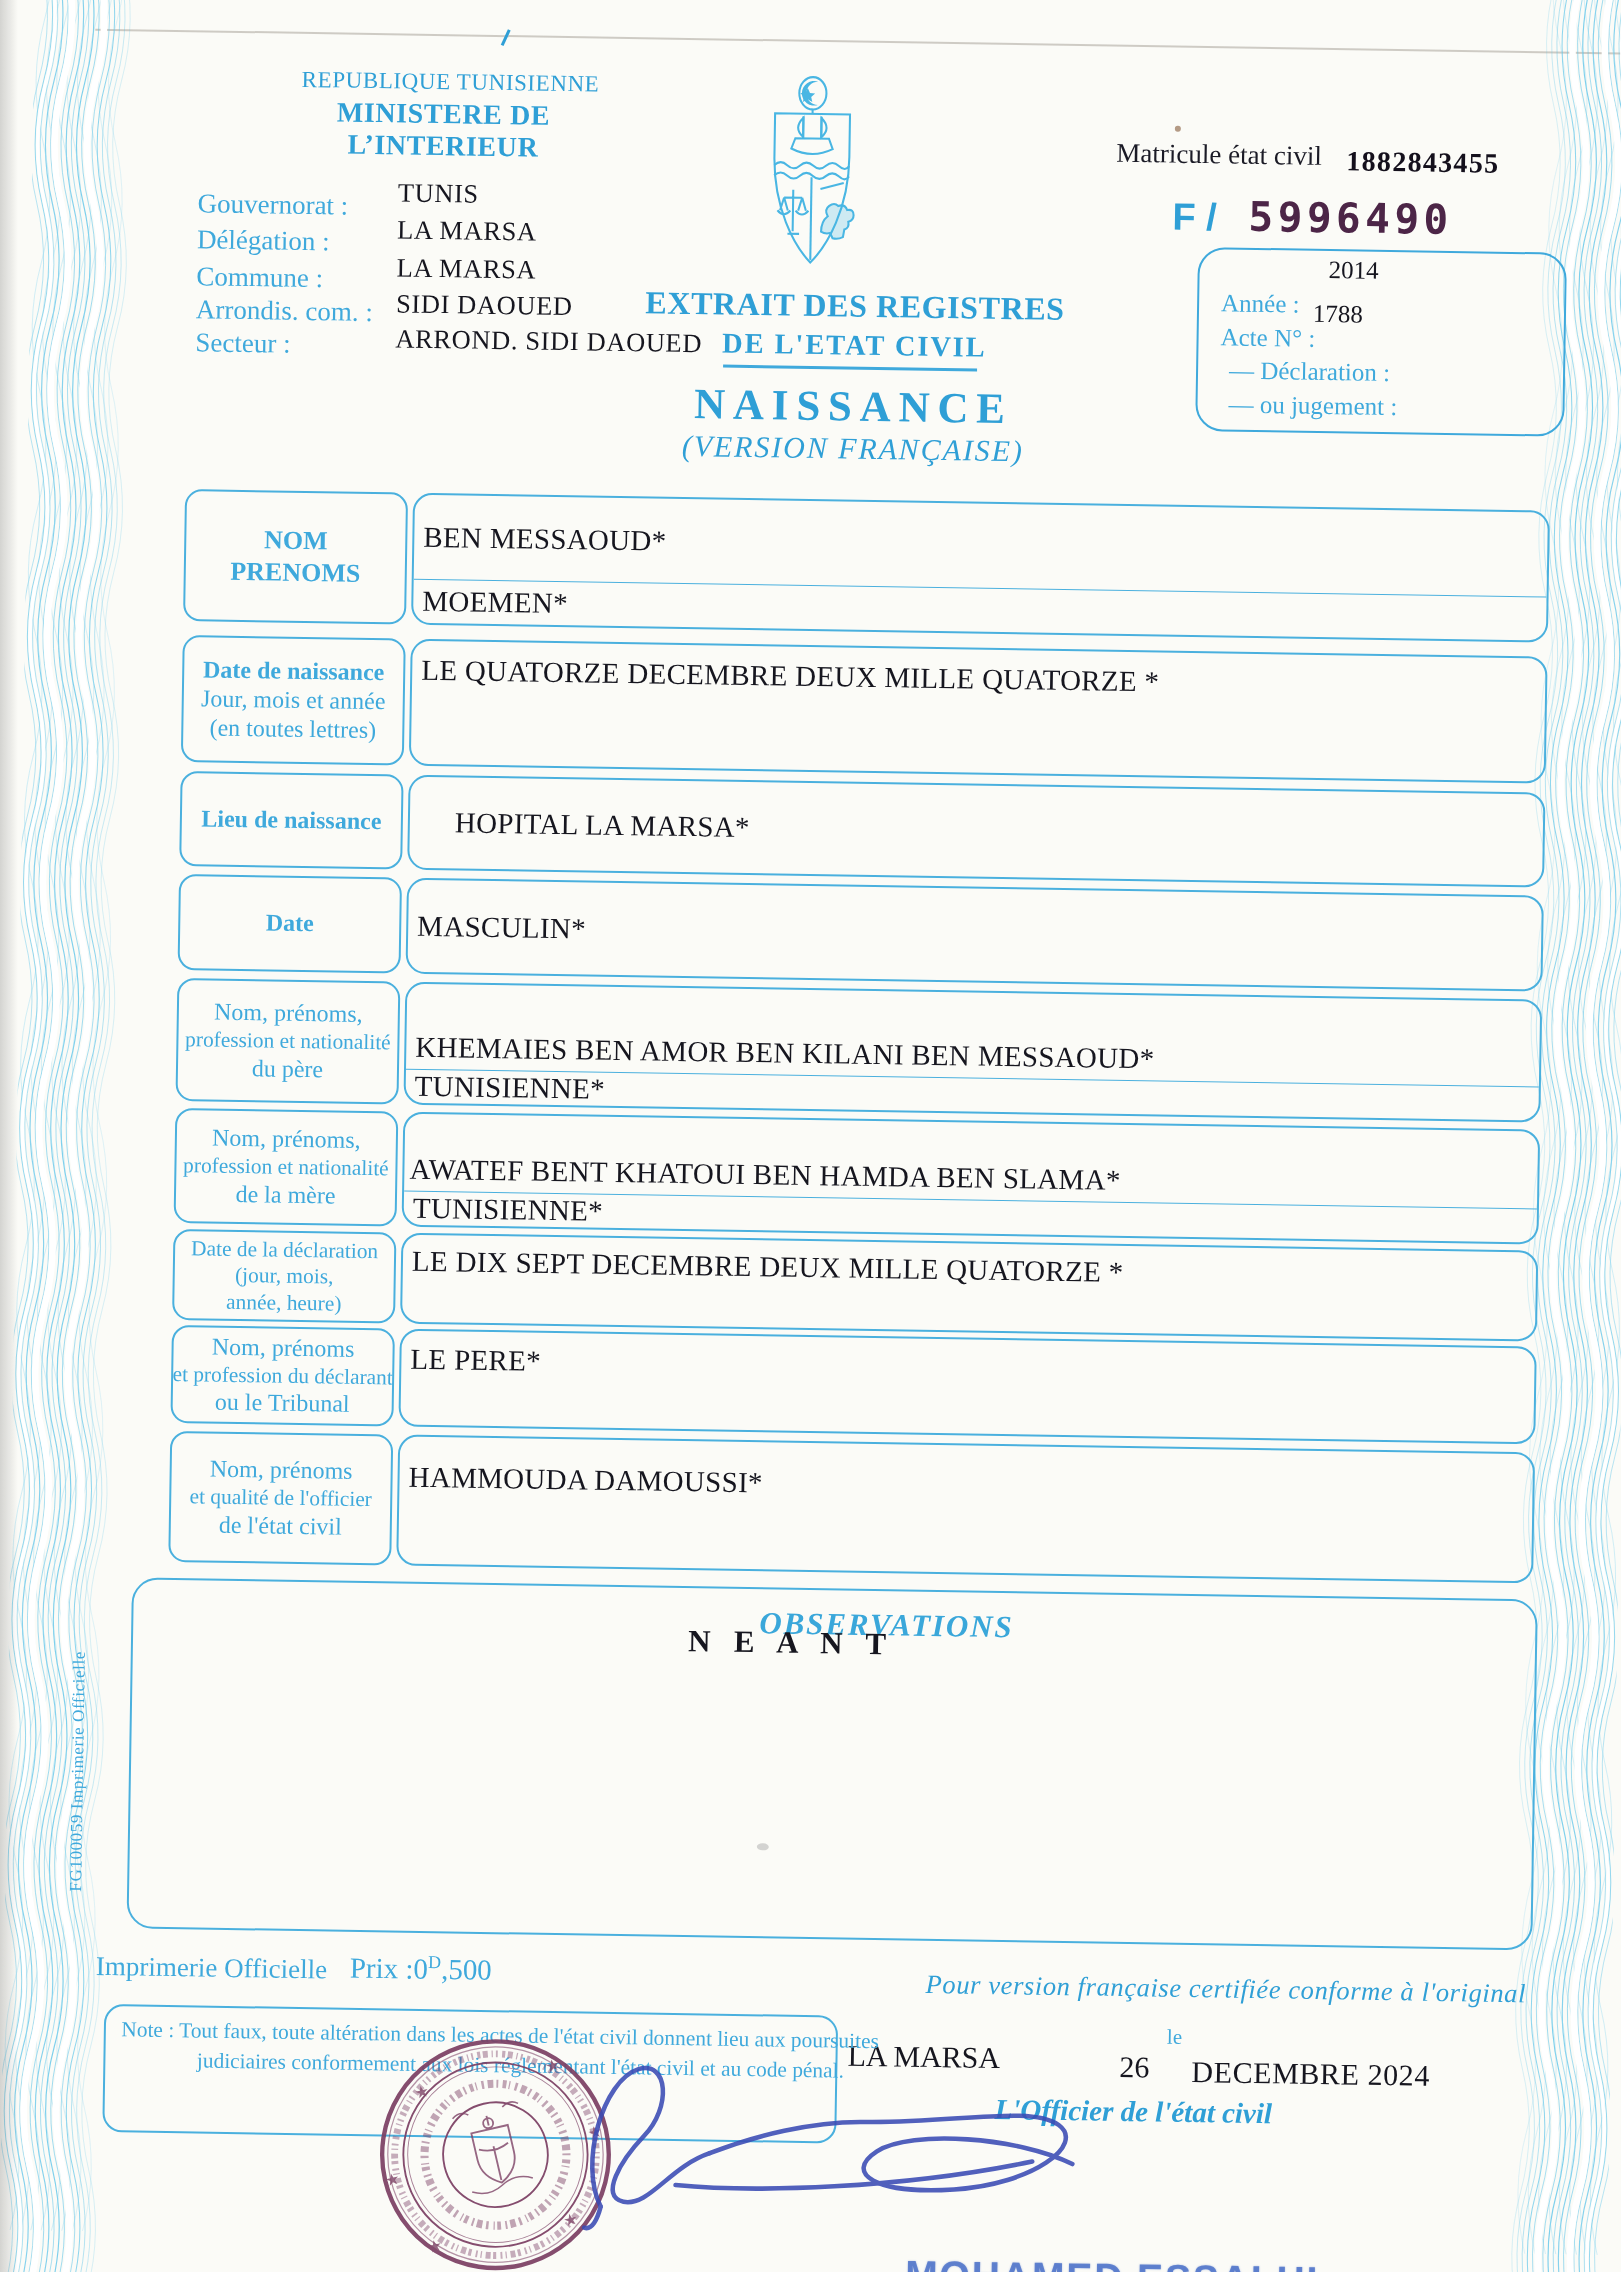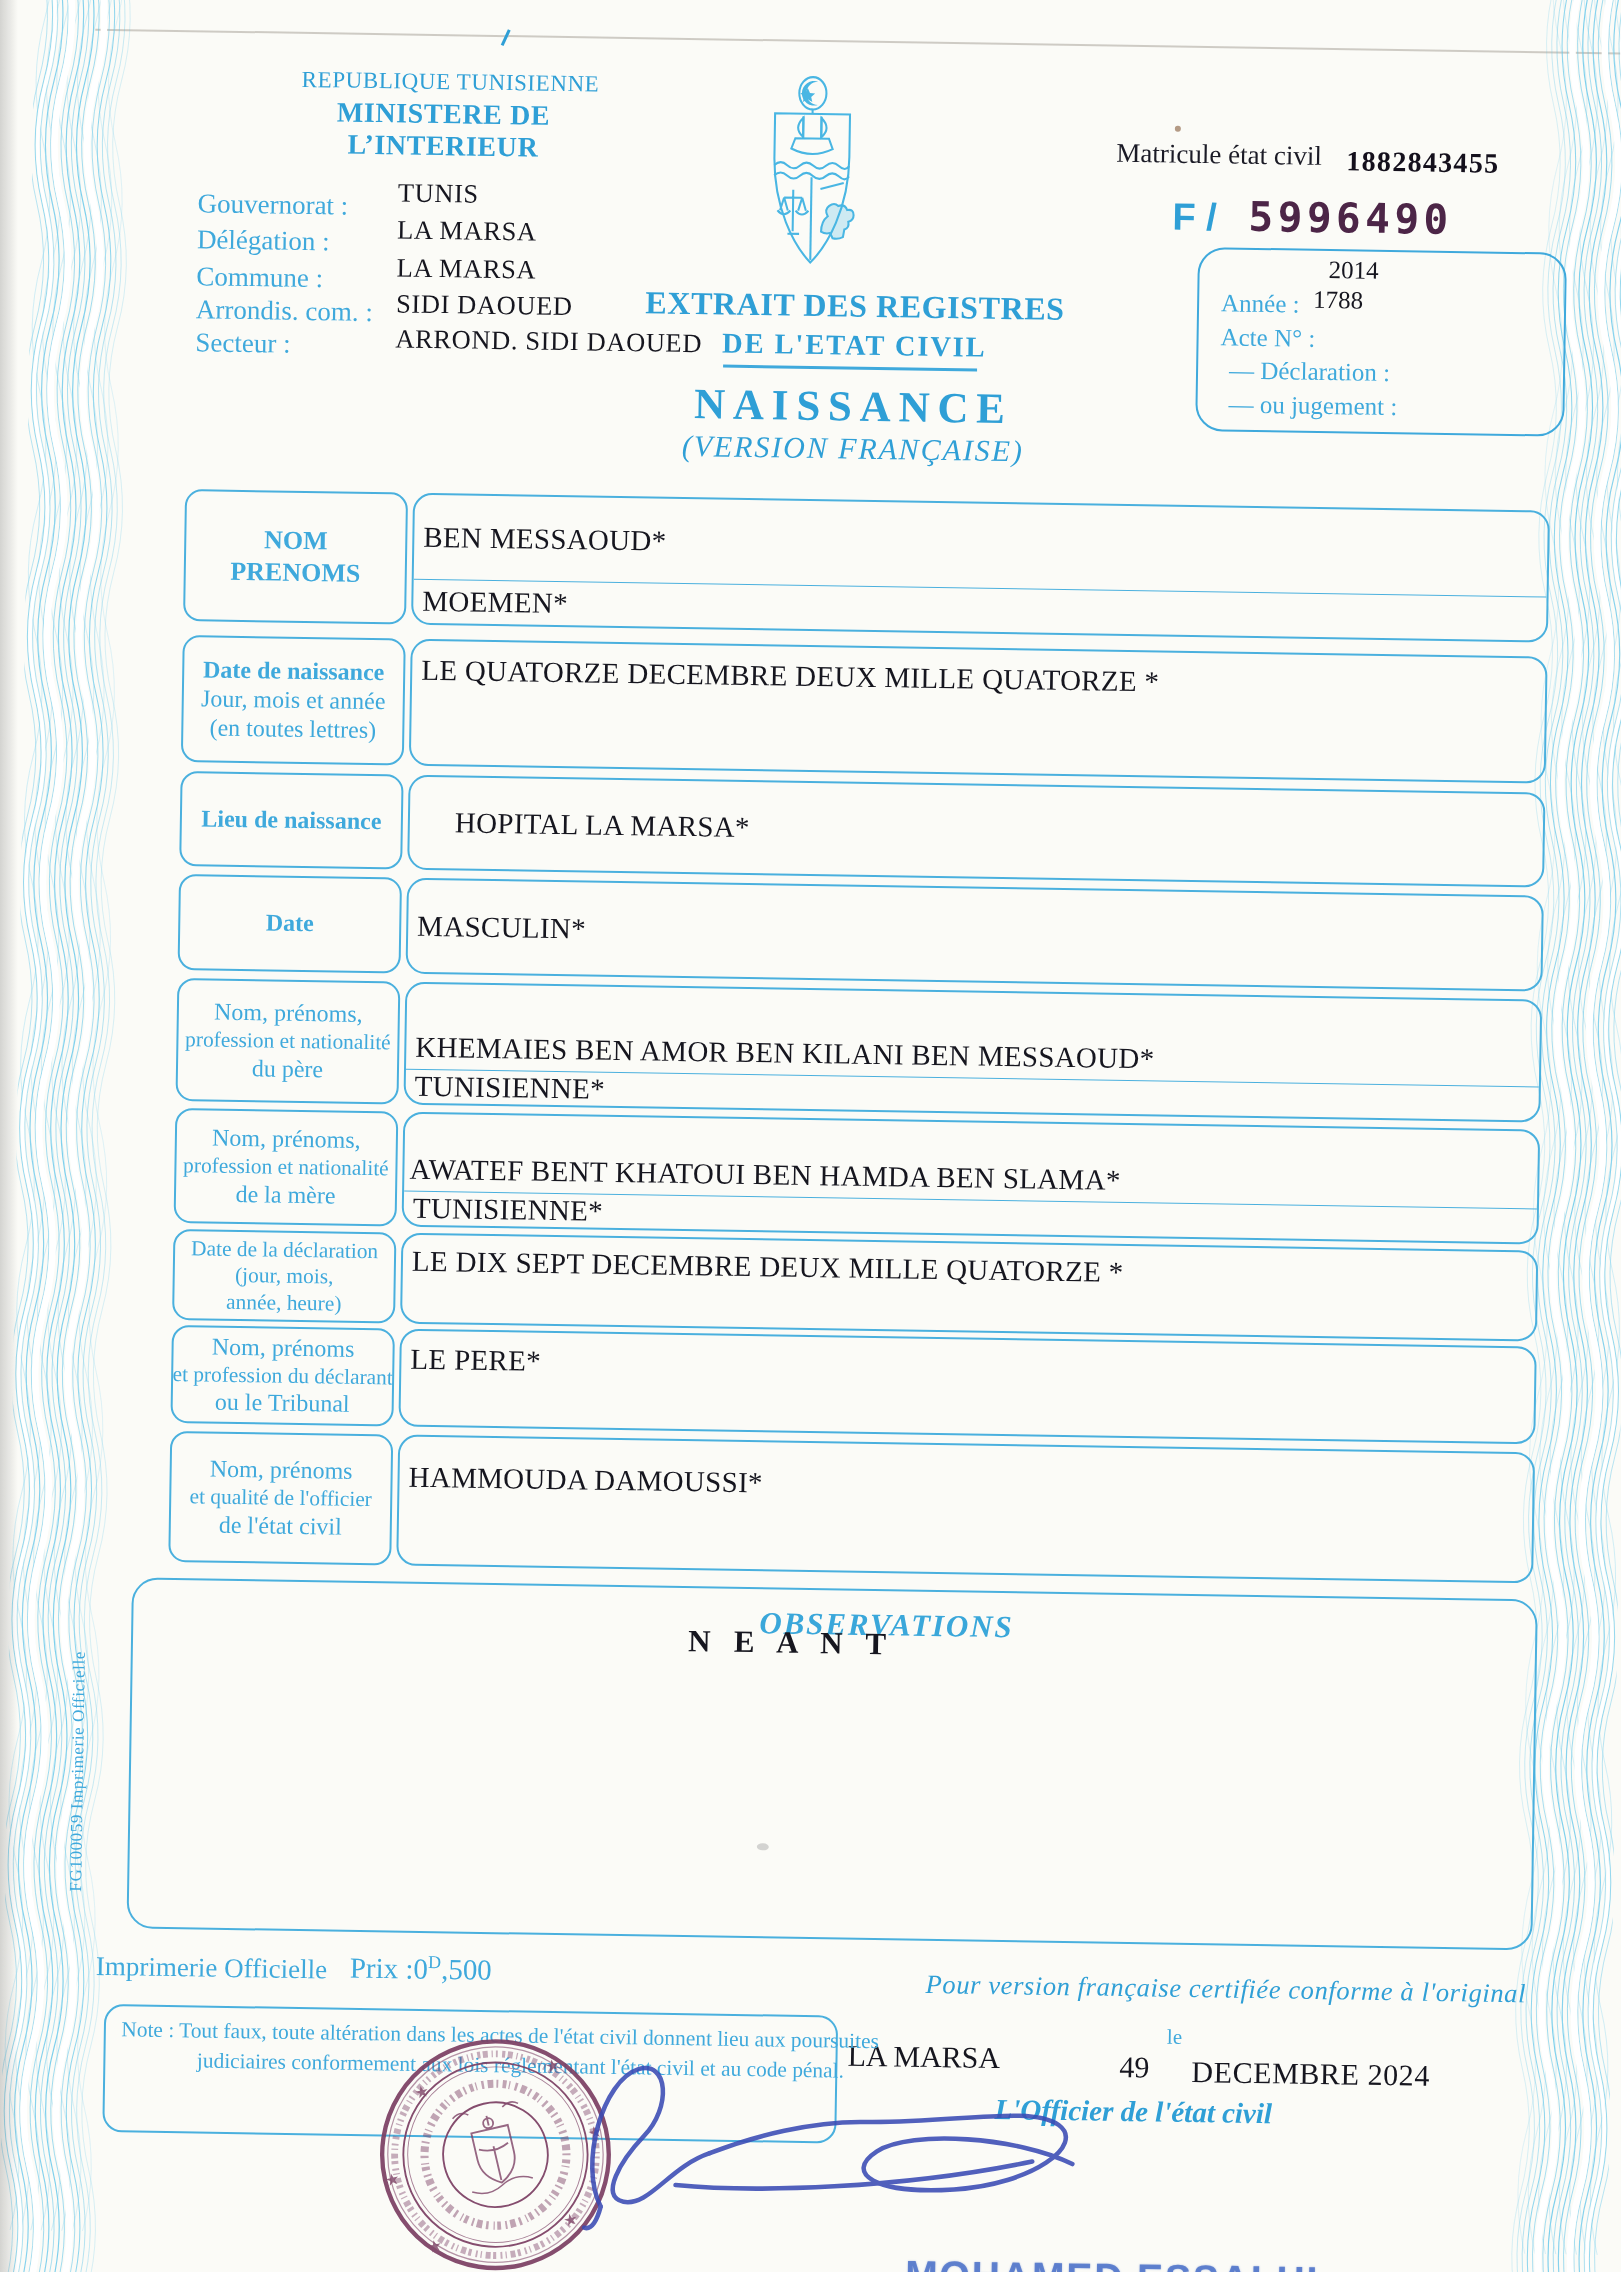--- a/index.html
+++ b/index.html
@@ -237,21 +237,21 @@
   <div class="abs ink regfield-value" style="left:383px;top:330px;">ARROND. SIDI DAOUED</div>
 
   <div class="abs matricule-label nowrap">Matricule état civil</div>
   <div class="abs matricule-value nowrap">1882843455</div>
   <div class="abs serial-f nowrap">F /</div>
   <div class="abs serial-num nowrap">5996490</div>
 
   <div class="abs acte-box">
     <div class="acte-line ink" style="left:129px;top:5.2px;">2014</div>
     <div class="acte-line formblue" style="left:22px;top:40px;">Année :</div>
-    <div class="acte-line ink" style="left:114px;top:35px;">1788</div>
+    <div class="acte-line ink" style="left:114px;top:49px;">1788</div>
     <div class="acte-line formblue" style="left:22px;top:74px;">Acte N° :</div>
     <div class="acte-line formblue" style="left:31px;top:107px;">— Déclaration :</div>
     <div class="acte-line formblue" style="left:31px;top:141px;">— ou jugement :</div>
   </div>
 
   <div class="abs blue title-l1">EXTRAIT DES REGISTRES</div>
   <div class="abs blue title-l2">DE L'ETAT CIVIL</div>
   <div class="abs title-underline"></div>
   <div class="abs blue title-main">NAISSANCE</div>
   <div class="abs blue title-sub">(VERSION FRANÇAISE)</div>
@@ -383,21 +383,21 @@
 
   <div class="abs formblue imprimerie nowrap">Imprimerie Officielle</div>
   <div class="abs formblue prix nowrap"><span>Prix :0</span><sup>D</sup><span>,500</span></div>
 
   <div class="abs note-box">
     <div class="note-text">Note : Tout faux, toute altération dans les actes de l'état civil donnent lieu aux poursuites judiciaires conformement aux lois réglementant l'état civil et au code pénal.</div>
   </div>
 
   <div class="abs blue certify nowrap">Pour version française certifiée conforme à l'original</div>
   <div class="abs ink place nowrap">LA MARSA</div>
-  <div class="abs ink date-day nowrap">49</div>
+  <div class="abs ink date-day nowrap">26</div>
   <div class="abs formblue date-le nowrap">le</div>
   <div class="abs ink date-rest nowrap">DECEMBRE 2024</div>
   <div class="abs blue officer-title nowrap">L'Officier de l'état civil</div>
 
   <div class="abs sidecode nowrap">FG100059  Imprimerie Officielle</div>
 
   <div class="abs name-stamp">MOHAMED ESSALHI</div>
 
   <svg id="stamp-svg" width="249" height="249" viewBox="0 0 400 400">
     <g transform="rotate(-14 200 200)" stroke="#7b3f63" fill="none">

